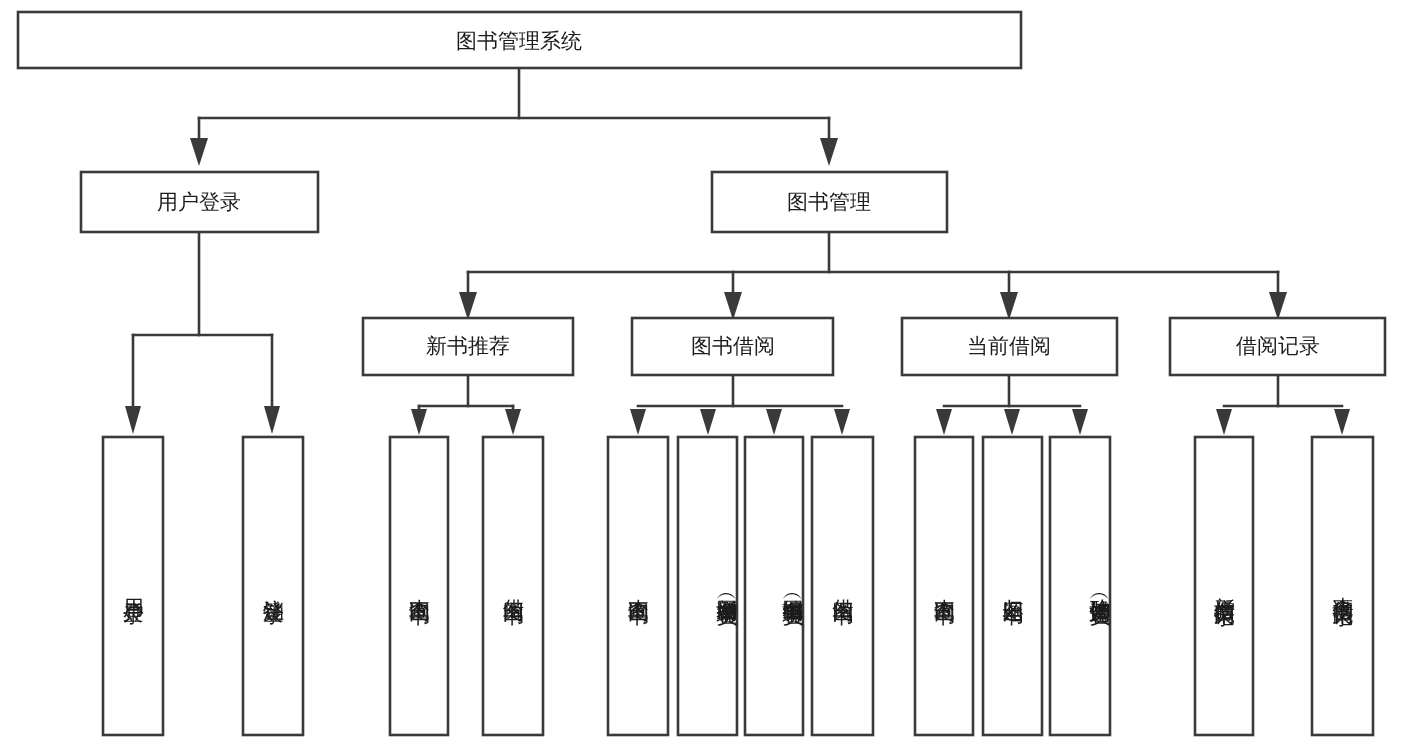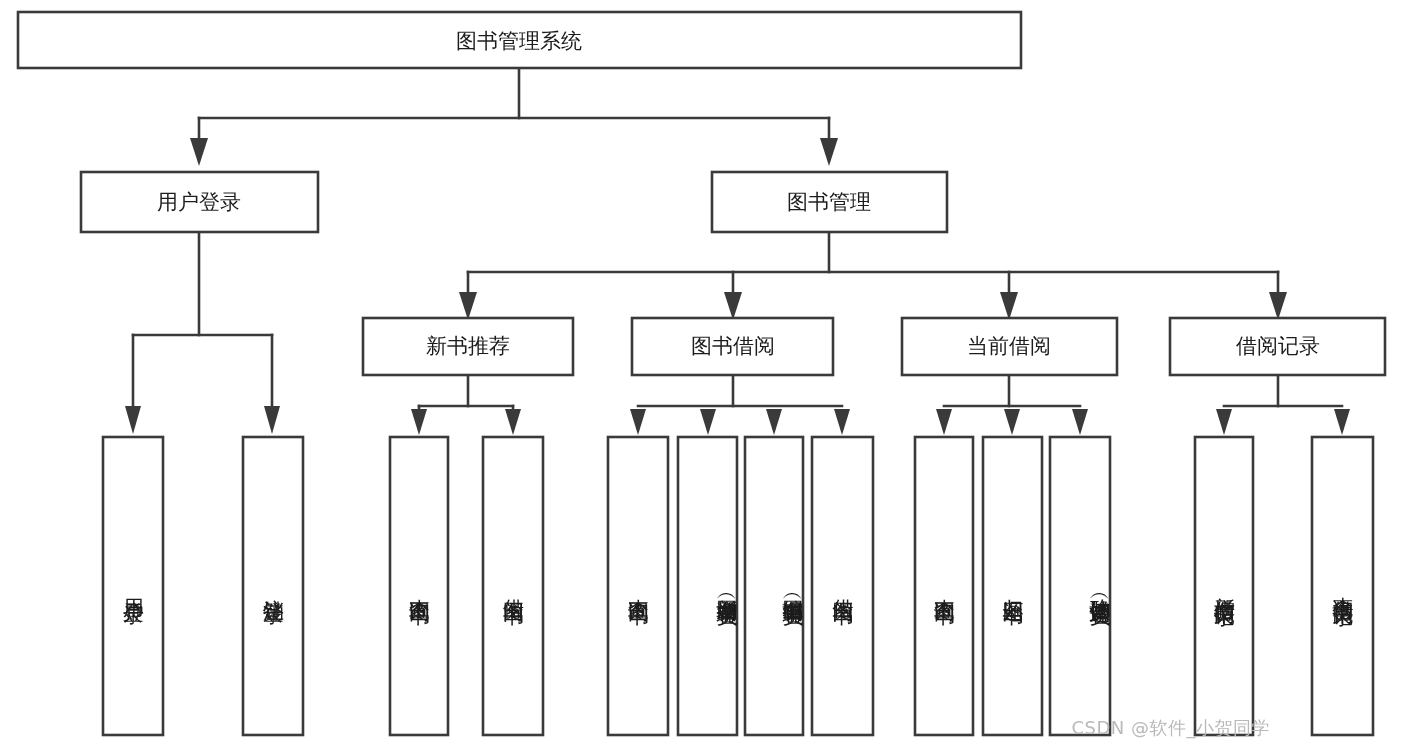--- a/index.html
+++ b/index.html
@@ -198,15 +198,14 @@
     <div class="leaf-label" style="position:absolute;left:812px;top:437px;width:61px;height:298px;display:flex;align-items:center;justify-content:center;writing-mode:vertical-rl;text-orientation:upright;font-size:21px;color:#1c1c1c;letter-spacing:2px;line-height:1;">借阅图书</div>
 
     <div class="leaf-label" style="position:absolute;left:915px;top:437px;width:58px;height:298px;display:flex;align-items:center;justify-content:center;writing-mode:vertical-rl;text-orientation:upright;font-size:21px;color:#1c1c1c;letter-spacing:2px;line-height:1;">查询图书</div>
     <div class="leaf-label" style="position:absolute;left:983px;top:437px;width:59px;height:298px;display:flex;align-items:center;justify-content:center;writing-mode:vertical-rl;text-orientation:upright;font-size:21px;color:#1c1c1c;letter-spacing:2px;line-height:1;">归还图书</div>
     <div class="leaf-label" style="position:absolute;left:1050px;top:443px;width:60px;height:286px;display:flex;align-items:flex-start;justify-content:center;writing-mode:vertical-rl;text-orientation:upright;font-size:21px;color:#1c1c1c;letter-spacing:1px;line-height:1;">确认归还（管理员）</div>
 
     <div class="leaf-label" style="position:absolute;left:1195px;top:437px;width:58px;height:298px;display:flex;align-items:center;justify-content:center;writing-mode:vertical-rl;text-orientation:upright;font-size:21px;color:#1c1c1c;letter-spacing:2px;line-height:1;">新增借阅记录</div>
     <div class="leaf-label" style="position:absolute;left:1312px;top:437px;width:61px;height:298px;display:flex;align-items:center;justify-content:center;writing-mode:vertical-rl;text-orientation:upright;font-size:21px;color:#1c1c1c;letter-spacing:2px;line-height:1;">查询借阅记录</div>
   </div>
 
-  <div class="watermark">CSDN @软件_小贺同学</div>
 
 </div>
 
 </body></html>

